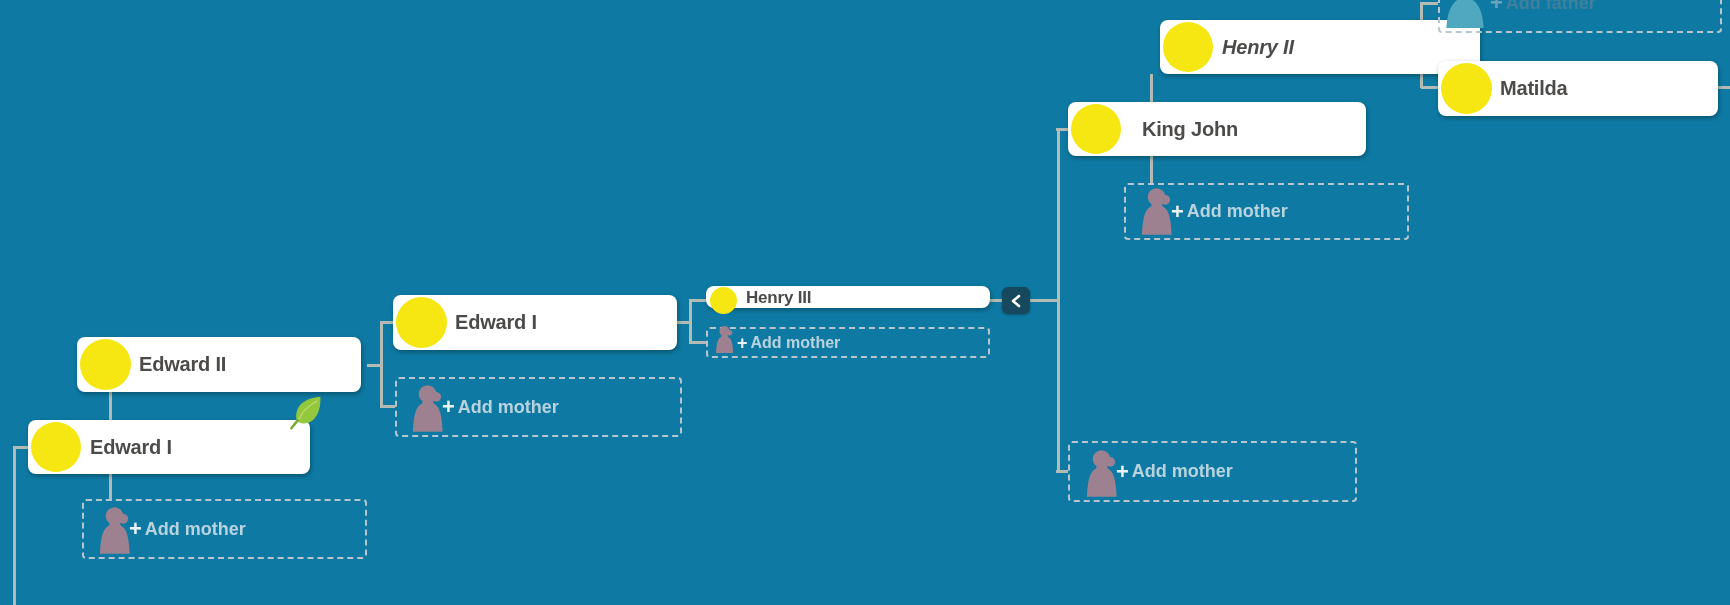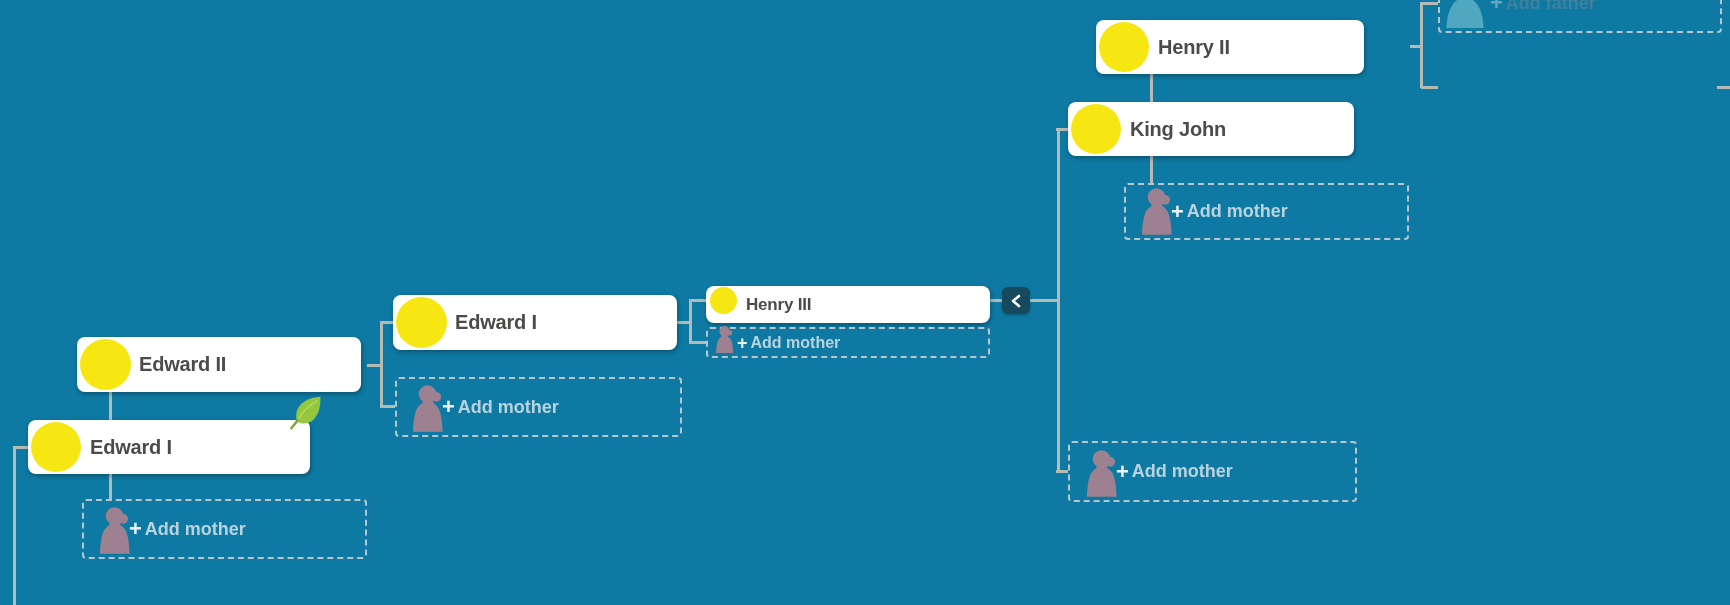--- a/index.html
+++ b/index.html
@@ -79,32 +79,36 @@
   <div class="conn h" style="left:689px;top:341px;width:17px;"></div>
   <div class="conn h" style="left:367px;top:364px;width:16px;"></div>
   <div class="conn v" style="left:380px;top:321px;height:86px;"></div>
   <div class="conn h" style="left:380px;top:321px;width:13px;"></div>
   <div class="conn h" style="left:380px;top:405px;width:15px;"></div>
   <div class="conn v" style="left:109px;top:392px;height:29px;"></div>
   <div class="conn v" style="left:109px;top:474px;height:26px;"></div>
   <div class="conn h" style="left:13px;top:446px;width:15px;"></div>
   <div class="conn v" style="left:13px;top:446px;height:159px;"></div>
 
-  <div class="card" style="left:1096px;top:20px;width:268px;height:54px;">
+  <div class="card" style="left:1160px;top:20px;width:320px;height:54px;font-style:italic;">
     <span class="avatar" style="left:3px;top:2px;width:50px;height:50px;"></span>
     <span class="name">Henry II</span>
   </div>
 
-
-  <div class="card" style="left:1068px;top:102px;width:286px;height:54px;">
+  <div class="card" style="left:1438px;top:61px;width:280px;height:55px;">
+    <span class="avatar" style="left:3px;top:2px;width:51px;height:51px;"></span>
+    <span class="name">Matilda</span>
+  </div>
+
+  <div class="card" style="left:1068px;top:102px;width:286px;height:54px;padding-left:12px;">
     <span class="avatar" style="left:3px;top:2px;width:50px;height:50px;"></span>
     <span class="name">King John</span>
   </div>
 
-  <div class="card small" style="left:706px;top:286px;width:284px;height:37px;">
+  <div class="card small" style="left:706px;top:286px;width:284px;height:22px;align-items:flex-end;">
     <span class="avatar" style="left:4px;top:1px;width:27px;height:27px;"></span>
     <span class="name">Henry III</span>
   </div>
 
   <div class="card" style="left:393px;top:295px;width:284px;height:55px;">
     <span class="avatar" style="left:3px;top:2px;width:51px;height:51px;"></span>
     <span class="name">Edward I</span>
   </div>
 
   <div class="card" style="left:77px;top:337px;width:284px;height:55px;">

